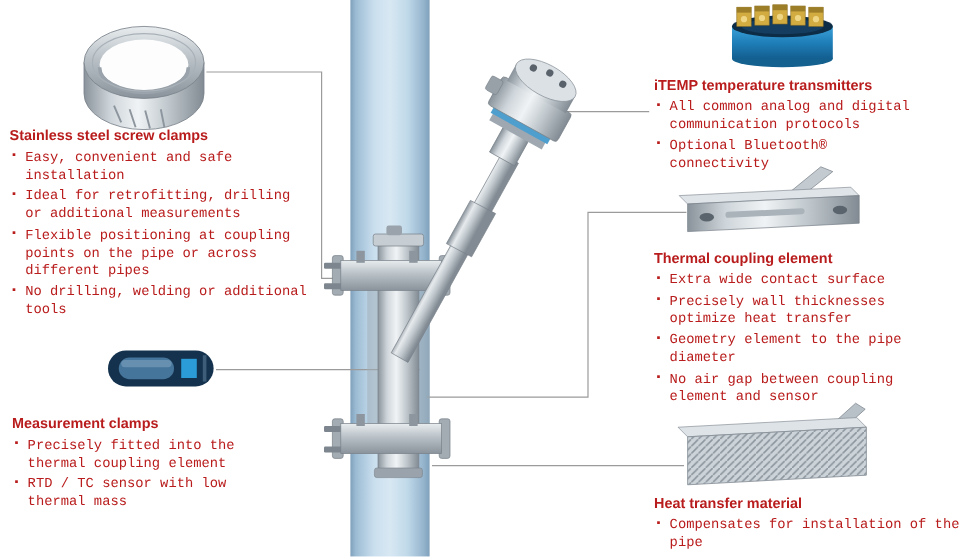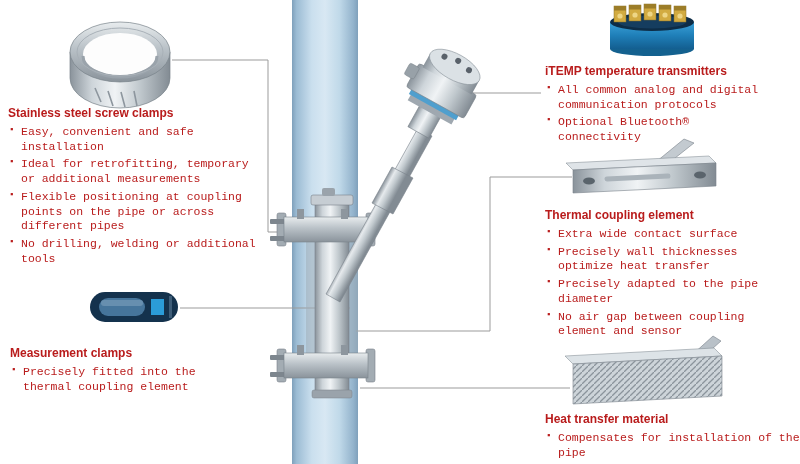--- a/index.html
+++ b/index.html
@@ -162,47 +162,48 @@
       <path d="M573,364 L722,356 L714,348 L565,356 Z" fill="#dde3e7" stroke="#79828a" stroke-width="0.5"></path>
       <path d="M573,364 L722,356 L722,396 L573,404 Z" fill="#cdd4d9" stroke="#79828a" stroke-width="0.6"></path>
       <path d="M573,364 L722,356 L722,396 L573,404 Z" fill="url(#hatch)"></path>
     </g>
   </svg>
 
   <div class="callout" style="left:8px;top:106px;width:252px">
     <h3>Stainless steel screw clamps</h3>
     <ul>
         <li>Easy, convenient and safe installation</li>
-        <li>Ideal for retrofitting, temporary or additional measurements</li>
+        <li>Ideal for retrofitting, drilling or additional measurements</li>
         <li>Flexible positioning at coupling points on the pipe or across different pipes</li>
         <li>No drilling, welding or additional tools</li>
       </ul>
   </div>
 
   <div class="callout" style="left:10px;top:346px;width:212px">
     <h3>Measurement clamps</h3>
     <ul>
         <li>Precisely fitted into the thermal coupling element</li>
+        <li>RTD / TC sensor with low thermal mass</li>
       </ul>
   </div>
 
   <div class="callout" style="left:545px;top:64px;width:226px">
     <h3>iTEMP temperature transmitters</h3>
     <ul>
         <li>All common analog and digital communication protocols</li>
         <li>Optional Bluetooth® connectivity</li>
       </ul>
   </div>
 
   <div class="callout" style="left:545px;top:208px;width:222px">
     <h3>Thermal coupling element</h3>
     <ul>
         <li>Extra wide contact surface</li>
         <li>Precisely wall thicknesses optimize heat transfer</li>
-        <li>Precisely adapted to the pipe diameter</li>
+        <li>Geometry element to the pipe diameter</li>
         <li>No air gap between coupling element and sensor</li>
       </ul>
   </div>
 
   <div class="callout" style="left:545px;top:412px;width:255px">
     <h3>Heat transfer material</h3>
     <ul>
         <li>Compensates for installation of the pipe</li>
       </ul>
   </div>

